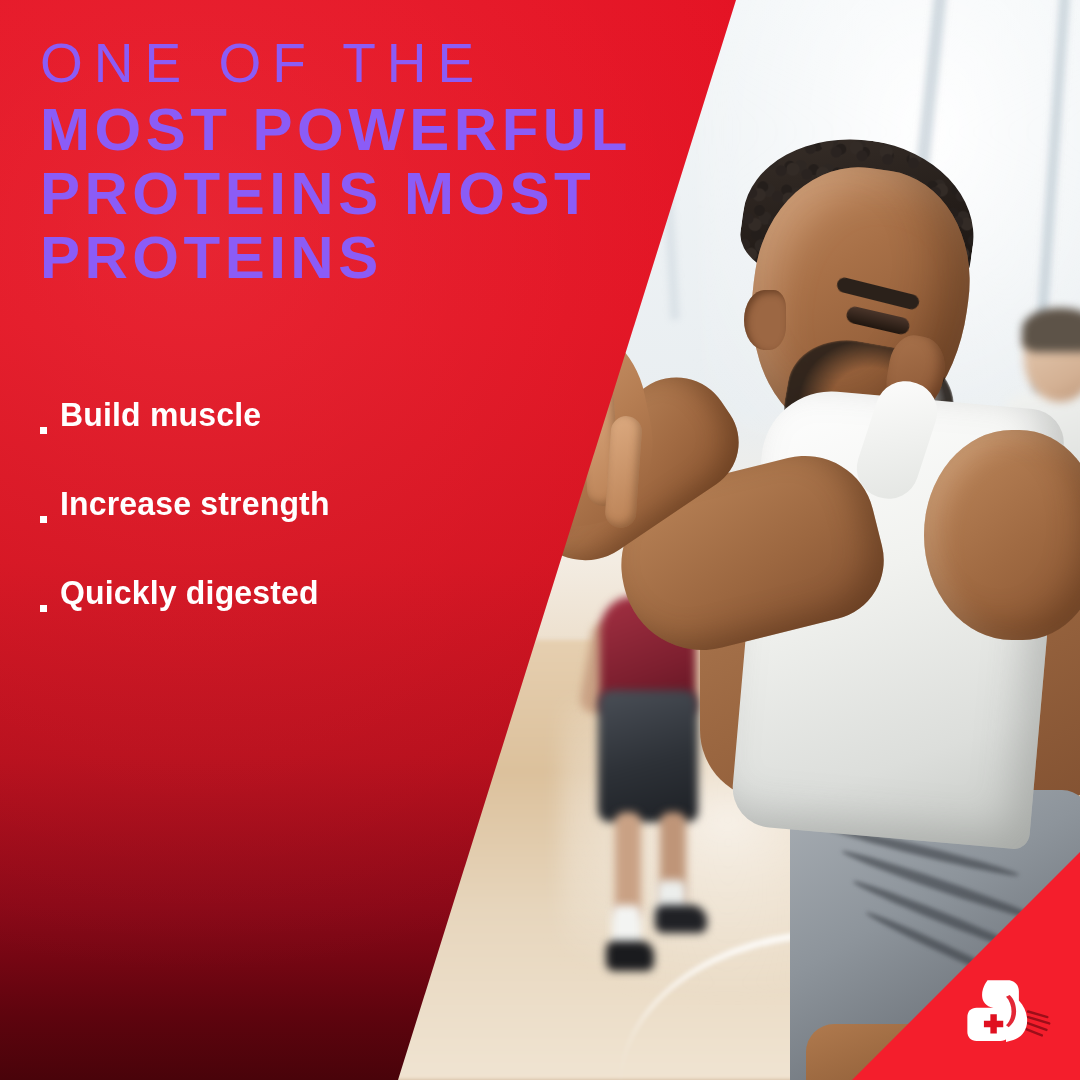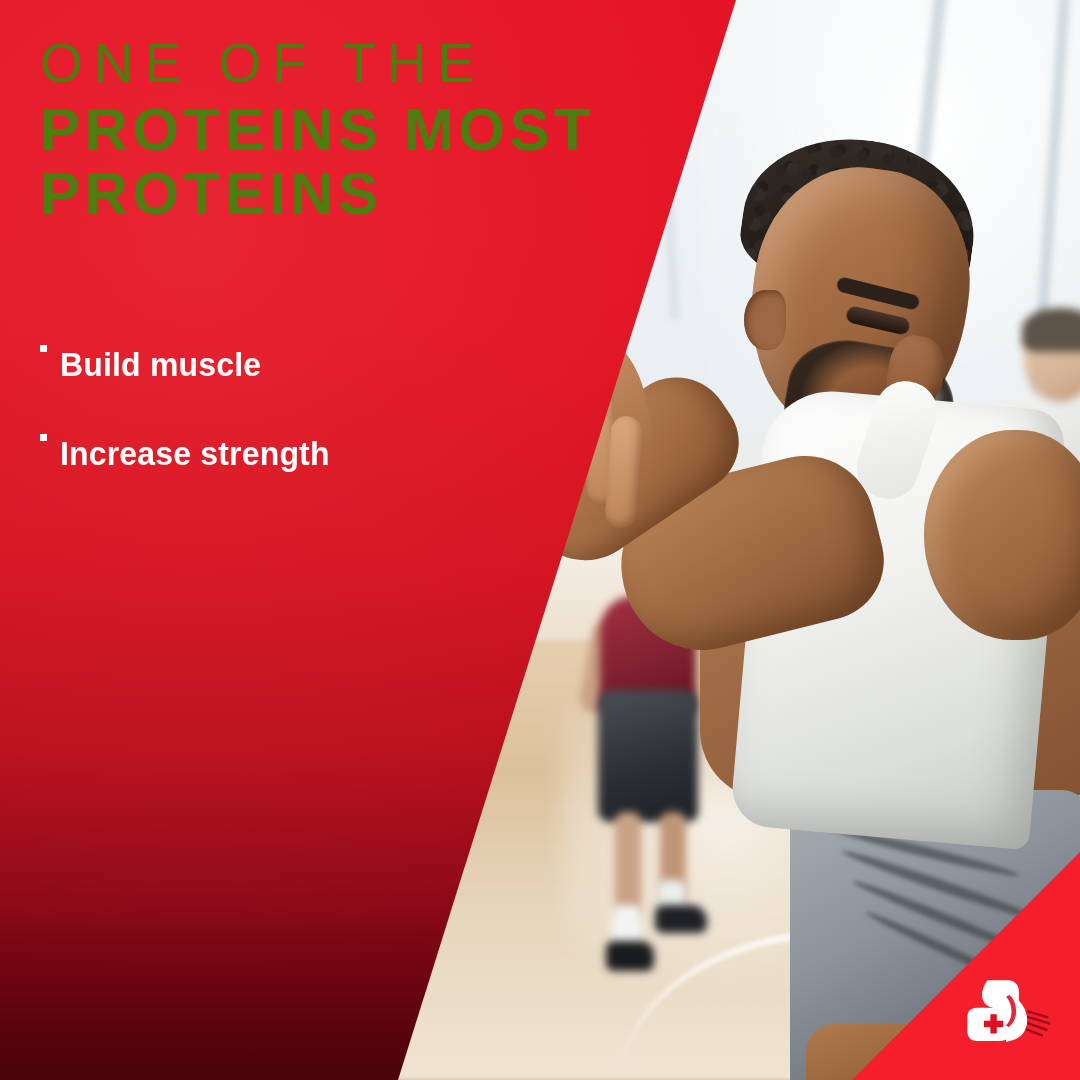--- a/index.html
+++ b/index.html
@@ -297,21 +297,21 @@
     clip-path: polygon(0 0, 736px 0, 398px 1080px, 0 1080px);
     pointer-events: none;
   }
 
   
   .headline {
     position: absolute;
     left: 40px;
     top: 28px;
     width: 700px;
-    color: #4d7c0f;
+    color: #8b5cf6;
   }
   .hl-line { display: block; white-space: nowrap; }
   .hl-light {
     font-size: 55px;
     font-weight: 400;
     letter-spacing: 11px;
     line-height: 70px;
   }
   .hl-bold {
     font-size: 60px;
@@ -321,21 +321,21 @@
   }
 
   .bullets {
     position: absolute;
     left: 40px;
     top: 345px;
     width: 420px;
   }
   .bullet-row {
     display: flex;
-    align-items: flex-start;
+    align-items: flex-end;
     height: 89px;
   }
   .bullet-mark {
     width: 7px;
     height: 7px;
     background: #ffffff;
     margin-right: 13px;
     flex: 0 0 auto;
   }
   .bullet-label {
@@ -427,33 +427,38 @@
     <div class="finger f3"></div>
     <div class="finger f4"></div>
     <div class="ath ath-thumb"></div>
   </div>
 
   <div class="red-panel"></div>
   <div class="panel-sheen"></div>
 
   <div class="headline">
     <span class="hl-line hl-light">ONE OF THE</span>
+    <span class="hl-line hl-bold">MOST POWERFUL</span>
     <span class="hl-line hl-bold">PROTEINS MOST</span>
     <span class="hl-line hl-bold">PROTEINS</span>
   </div>
 
   <div class="bullets">
     <div class="bullet-row">
       <span class="bullet-mark"></span>
       <span class="bullet-label">Build muscle</span>
     </div>
     <div class="bullet-row">
       <span class="bullet-mark"></span>
       <span class="bullet-label">Increase strength</span>
     </div>
+    <div class="bullet-row">
+      <span class="bullet-mark"></span>
+      <span class="bullet-label">Quickly digested</span>
+    </div>
   </div>
 
   <div class="logo-wedge"></div>
   <div class="logo-badge">
     <svg viewBox="0 0 100 100" aria-hidden="true">
       <g>
 
         <g stroke="#8E0C16" stroke-width="2.6" stroke-linecap="round" opacity="0.85">
           <line x1="74" y1="56" x2="95" y2="62"></line>
           <line x1="74" y1="62" x2="97" y2="69"></line>

